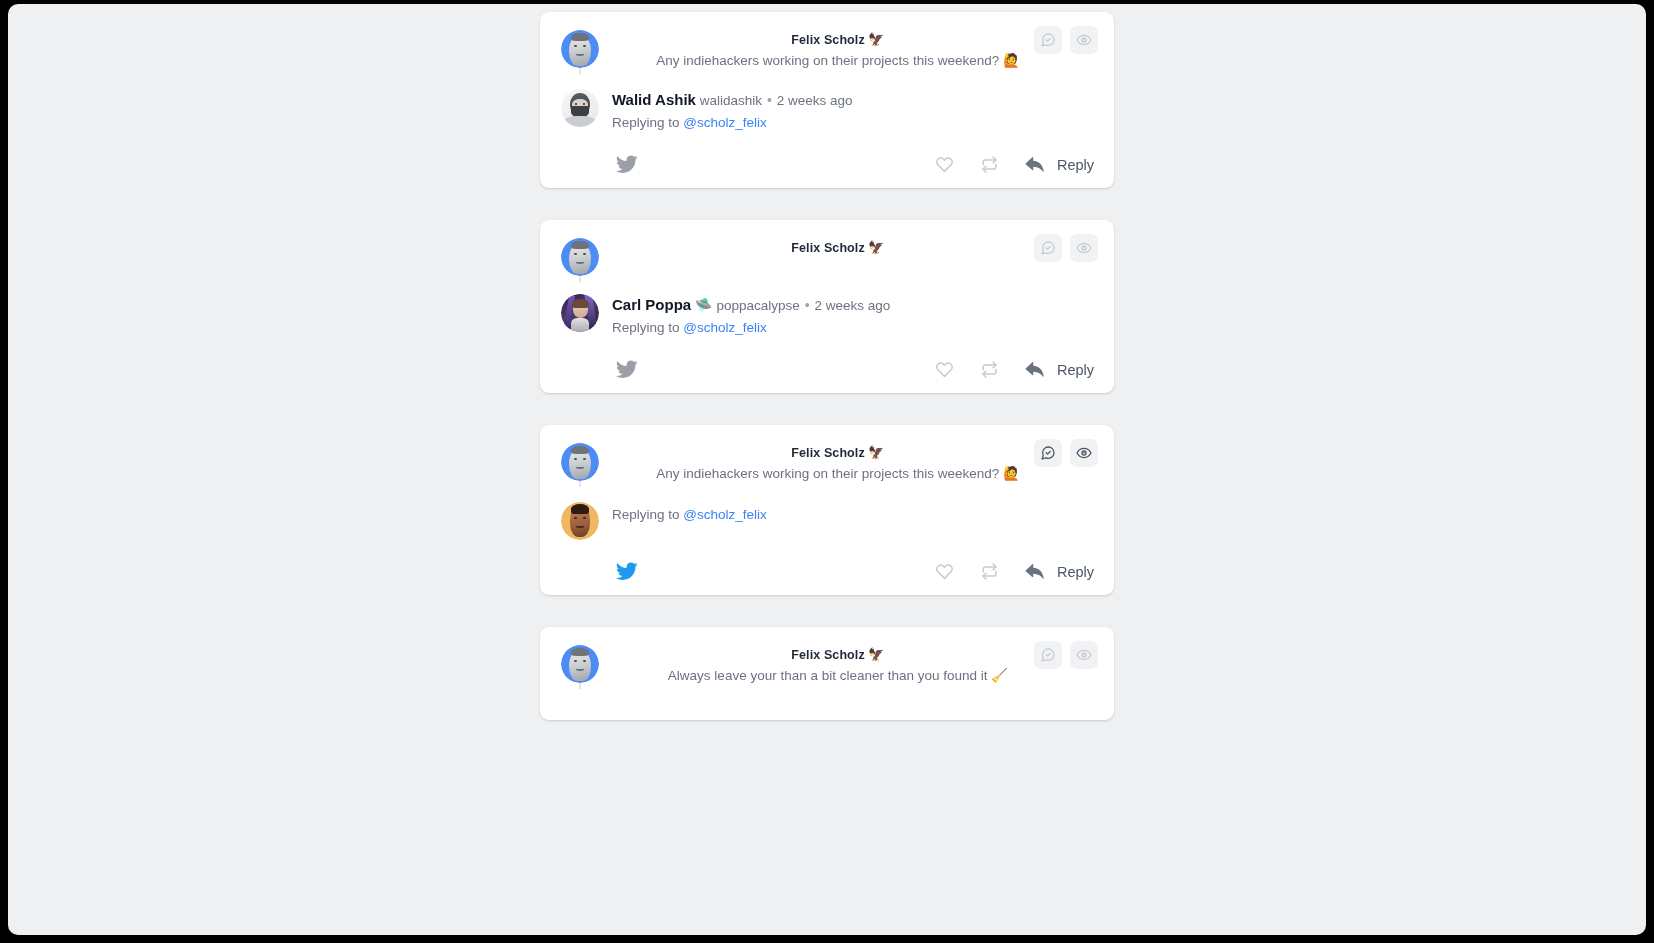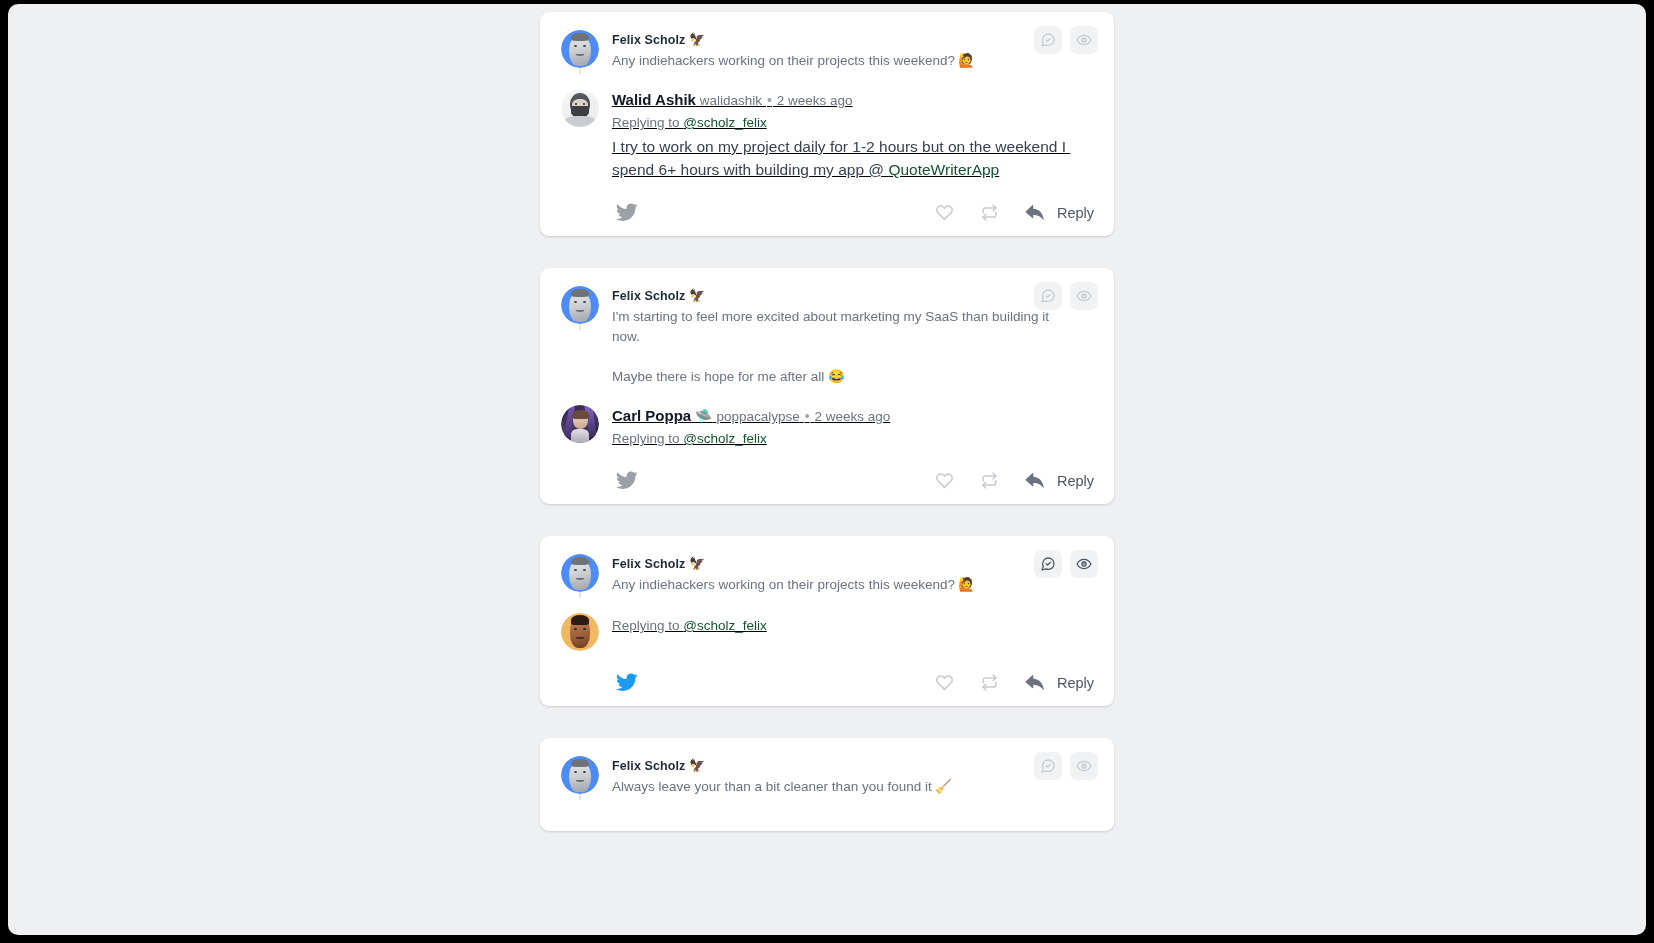--- a/index.html
+++ b/index.html
@@ -108,20 +108,21 @@
     margin-left: -1px;
     background: #e3e5e8;
     z-index: 1;
   }
 
   .orig-body {
     margin-left: 12px;
     padding-top: 1px;
     flex: 1 1 auto;
     max-width: 452px;
+    text-align: center;
   }
 
   .orig-name {
     font-size: 12.5px;
     font-weight: bold;
     color: #1f2937;
     letter-spacing: 0.1px;
     line-height: 17px;
     white-space: nowrap;
   }
@@ -140,21 +141,20 @@
     display: flex;
     align-items: flex-start;
     margin-top: 18px;
   }
 
   .reply-body {
     margin-left: 12px;
     flex: 1 1 auto;
     padding-top: 1px;
     max-width: 468px;
-    text-decoration: underline;
   }
 
   .reply-meta {
     font-size: 14px;
     line-height: 20px;
     color: #6b7280;
     white-space: nowrap;
   }
   .reply-meta .rname {
     font-weight: bold;
@@ -166,21 +166,21 @@
   .reply-meta .rdot { color: #9ca3af; padding: 0 1px; }
   .reply-meta .rtime { color: #6b7280; font-size: 13.5px; }
 
   .replying-to {
     font-size: 13.5px;
     color: #6b7280;
     line-height: 21px;
     margin-top: 1px;
   }
   .replying-to a, .link {
-    color: #14532d;
+    color: #3b82f6;
     text-decoration: none;
   }
 
   .reply-text {
     font-size: 15.5px;
     color: #374151;
     line-height: 23px;
     margin-top: 2px;
     white-space: pre-wrap;
   }
@@ -259,21 +259,20 @@
                 <div style="position:absolute;left:30%;top:26%;width:40%;height:34%;border-radius:44%;background:#dcd3cb;"></div>
                 <div style="position:absolute;left:27%;top:46%;width:46%;height:30%;border-radius:0 0 50% 50%;background:#3b3e42;"></div>
                 <div style="position:absolute;left:36%;top:36%;width:7%;height:5%;border-radius:50%;background:#2b2e31;"></div>
                 <div style="position:absolute;left:57%;top:36%;width:7%;height:5%;border-radius:50%;background:#2b2e31;"></div>
                 <div style="position:absolute;left:10%;top:72%;width:80%;height:30%;border-radius:40% 40% 0 0;background:#c9ccd0;"></div>
               </div>
             </div>
             <div class="reply-body">
               <div class="reply-meta"><span class="rname">Walid Ashik</span> <span class="rhandle">walidashik</span> <span class="rdot">•</span> <span class="rtime">2 weeks ago</span></div>
               <div class="replying-to"><span>Replying to </span><a href="#">@scholz_felix</a></div>
-              <div class="reply-text">I try to work on my project daily for 1-2 hours but on the weekend I spend 6+ hours with building my app @ <a class="link" href="#">QuoteWriterApp</a></div>
             </div>
           </div>
           <div class="card-footer">
             <div class="f-icon">
               <svg class="tw-bird" width="22" height="19" viewBox="0 0 24 20" fill="#9aa0a6">
                 <path d="M23.6 2.4c-.87.39-1.8.65-2.78.77a4.85 4.85 0 0 0 2.13-2.67 9.7 9.7 0 0 1-3.07 1.17A4.84 4.84 0 0 0 11.5 5.1c0 .38.04.75.12 1.1A13.74 13.74 0 0 1 1.65.92a4.84 4.84 0 0 0 1.5 6.45 4.8 4.8 0 0 1-2.2-.6v.06a4.84 4.84 0 0 0 3.88 4.74 4.9 4.9 0 0 1-2.18.08 4.85 4.85 0 0 0 4.52 3.36A9.72 9.72 0 0 1 0 17.02a13.7 13.7 0 0 0 7.42 2.18c8.9 0 13.77-7.38 13.77-13.78l-.02-.63A9.8 9.8 0 0 0 23.6 2.4z"></path>
               </svg>
             </div>
             <div class="footer-right">
               <div class="f-icon">
@@ -323,23 +322,20 @@
                 <div style="position:absolute;left:22%;top:12%;width:56%;height:82%;border-radius:46% 46% 40% 40%/52% 52% 48% 48%;background:linear-gradient(170deg,#e8e9ea 0%,#cfd2d5 45%,#9fa4a9 100%);"></div>
                 <div style="position:absolute;left:27%;top:8%;width:46%;height:22%;border-radius:50% 50% 30% 30%;background:#6f7378;"></div>
                 <div style="position:absolute;left:34%;top:40%;width:8%;height:6%;border-radius:50%;background:#4a4e53;"></div>
                 <div style="position:absolute;left:58%;top:40%;width:8%;height:6%;border-radius:50%;background:#4a4e53;"></div>
                 <div style="position:absolute;left:40%;top:62%;width:20%;height:6%;border-radius:0 0 50% 50%;background:#6b7075;"></div>
               </div>
               <div class="thread-line"></div>
             </div>
             <div class="orig-body">
               <div class="orig-name"><span>Felix Scholz</span> <span class="emoji">🦅</span></div>
-              <div class="orig-text">I'm starting to feel more excited about marketing my SaaS than building it now.
-
-Maybe there is hope for me after all 😂</div>
             </div>
           </div>
           <div class="reply-row">
             <div class="avatar-col">
               <div class="avatar small">
                 <div style="position:absolute;inset:0;background:linear-gradient(150deg,#2c2240 0%,#4b3a6b 45%,#1d1a2c 100%);border-radius:50%;"></div>
                 <div style="position:absolute;left:14%;top:4%;width:16%;height:92%;background:linear-gradient(180deg,#7b5cc4,#3a2c5e);transform:skewX(-10deg);opacity:.85;"></div>
                 <div style="position:absolute;left:68%;top:2%;width:20%;height:96%;background:linear-gradient(180deg,#8f6fe0,#2e2448);transform:skewX(8deg);opacity:.8;"></div>
                 <div style="position:absolute;left:32%;top:16%;width:38%;height:46%;border-radius:48%;background:linear-gradient(170deg,#efd9c6,#c9a78c);"></div>
                 <div style="position:absolute;left:28%;top:12%;width:46%;height:26%;border-radius:50% 50% 20% 20%;background:#6a4a3a;"></div>

